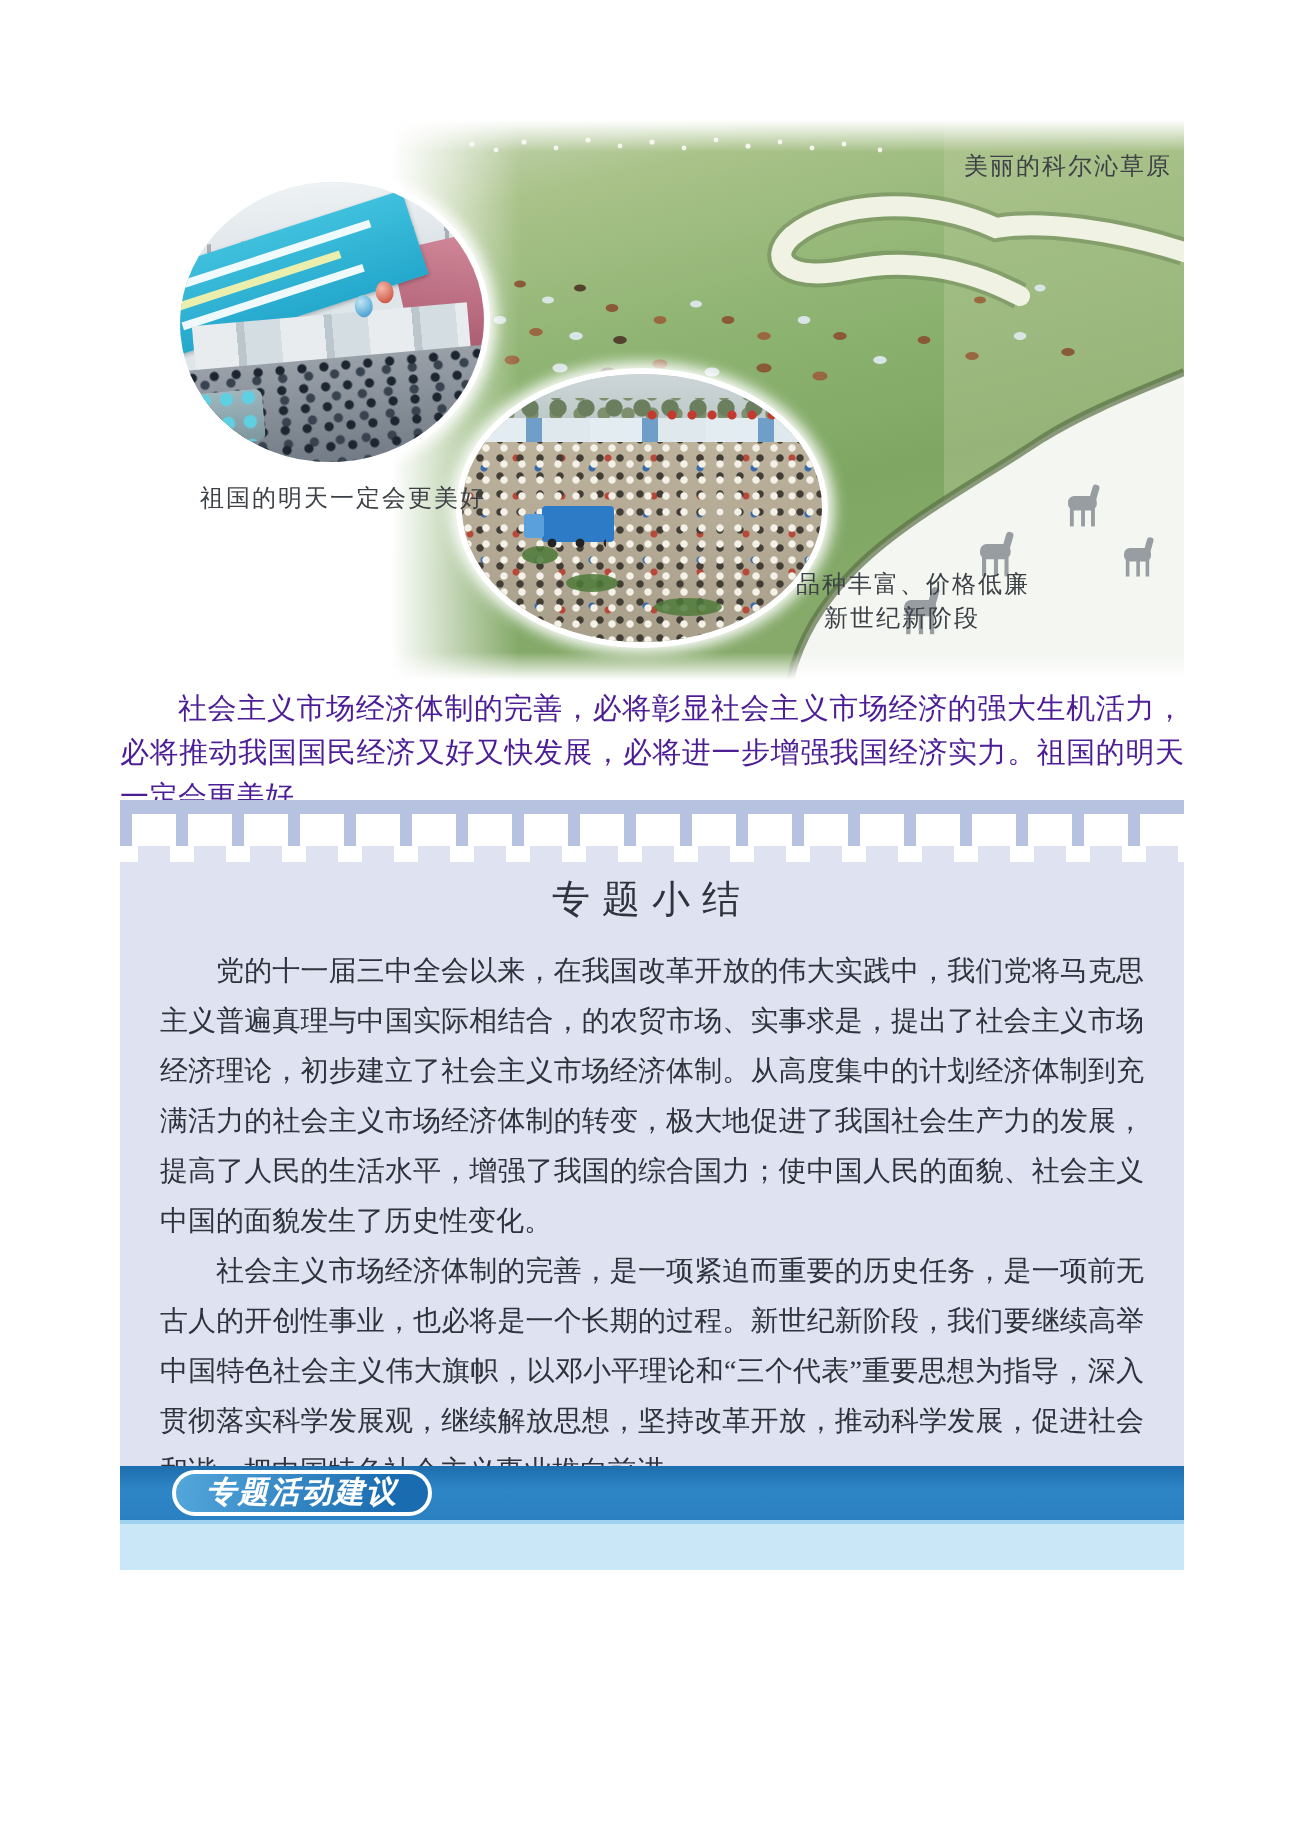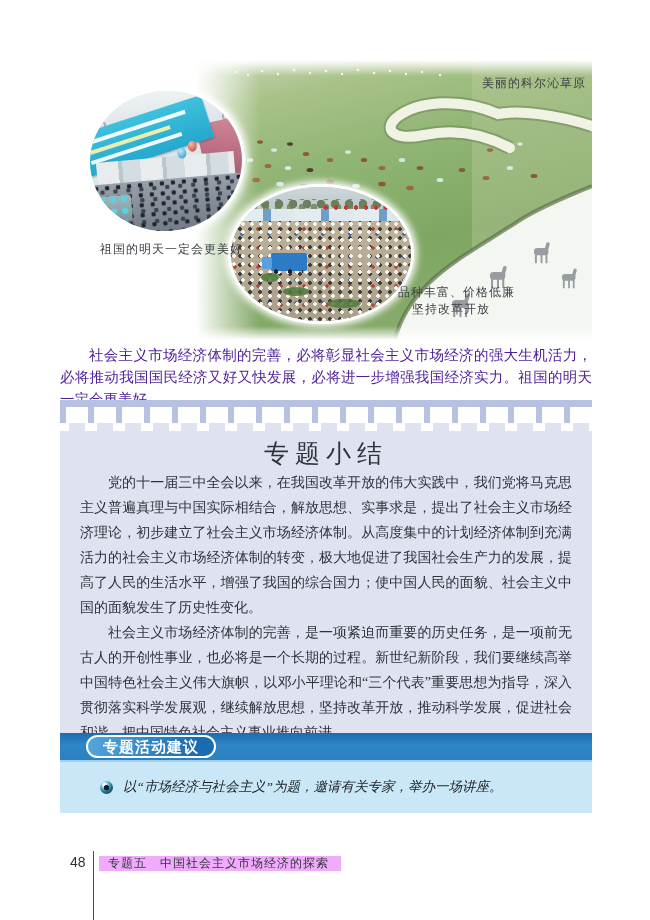--- a/index.html
+++ b/index.html
@@ -1,16 +1,16 @@
 <!DOCTYPE html>
 <html><head>
 <meta charset="utf-8">
 <style>
   html,body{margin:0;padding:0;background:#fff;}
-  .page{position:relative;width:650px;height:920px;background:#fff;overflow:hidden;
+  .page{position:relative;width:650px;height:813px;background:#fff;overflow:hidden;
         font-family:"Liberation Serif","DejaVu Serif",serif;}
 
   
   .montage{position:absolute;left:60px;top:60px;width:532px;height:280px;}
   .landscape{position:absolute;left:130px;top:0;width:402px;height:280px;}
   .landscape svg{display:block;}
   .fade{position:absolute;pointer-events:none;}
   .fade-left{left:0;top:0;bottom:0;width:70px;background:linear-gradient(90deg,#fff 8%,rgba(255,255,255,0) 100%);}
   .fade-top{left:0;top:0;right:0;height:16px;background:linear-gradient(180deg,#fff,rgba(255,255,255,0));}
   .fade-bottom{left:0;bottom:0;right:0;height:14px;background:linear-gradient(0deg,#fff,rgba(255,255,255,0));}
@@ -80,33 +80,33 @@
   .lead{position:absolute;left:60px;top:344px;width:532px;margin:0;font-size:14.5px;
         line-height:22px;color:#4c1d95;text-indent:2em;text-align:justify;}
 
   
   .summary{position:absolute;left:60px;top:400px;width:532px;}
   .teeth{height:31px;background:
      linear-gradient(#b7c1e0,#b7c1e0) 0 0/100% 7px no-repeat,
      repeating-linear-gradient(90deg,#b7c1e0 0 6px,rgba(0,0,0,0) 6px 28px) 0 0/100% 23px no-repeat,
      repeating-linear-gradient(90deg,rgba(0,0,0,0) 0 9px,#dfe3f1 9px 25px,rgba(0,0,0,0) 25px 28px) 0 23px/100% 8px no-repeat;}
   .summary-body{background:#dfe3f1;padding:6px 20px 12px;}
-  .summary-title{margin:0 0 0;text-align:center;font-size:25px;font-weight:normal;
+  .summary-title{margin:0 0 11px;text-align:center;font-size:19px;font-weight:normal;
         letter-spacing:6px;color:#2e333e;}
   .summary-body p{margin:0;font-size:14px;line-height:25px;color:#2e333e;
         text-indent:2em;text-align:justify;}
 
   
   .activity{position:absolute;left:60px;top:733px;width:532px;}
   .activity-bar{position:relative;height:27px;background:linear-gradient(180deg,#1d6dae 0,#2f86c6 45%,#2a80c0 100%);
         border-bottom:2px solid #9ed2ef;}
   .activity-tab{position:absolute;left:26px;top:2px;height:23px;line-height:19px;padding:0 15px;
         background:linear-gradient(100deg,#54a7db 0,#1a6cb0 85%);border:2px solid #fff;border-radius:14px;
         box-sizing:border-box;color:#fff;font-family:"Liberation Sans","DejaVu Sans",sans-serif;
-        font-weight:bold;font-size:15px;letter-spacing:1px;}
+        font-weight:bold;font-style:italic;font-size:15px;letter-spacing:1px;}
   .activity-body{background:#c9e7f7;padding:11px 0 12px;}
   .activity-body ul{margin:0;padding:0 20px 0 40px;list-style:none;}
   .activity-body li{position:relative;padding-left:23px;font-size:13.5px;font-style:italic;
         color:#1d2024;line-height:28px;}
   .sphere{position:absolute;left:0;top:8px;width:13px;height:13px;border-radius:50%;background:
         radial-gradient(circle at 50% 52%,#05222e 0 2.4px,rgba(0,0,0,0) 3px),
         radial-gradient(circle at 35% 28%,#e5f5fb 0 2px,#8ecfe4 22%,#1b6a86 60%,#083043 100%);}
 
   
   .pagenum{position:absolute;left:70px;top:854px;font-family:"Liberation Sans","DejaVu Sans",sans-serif;
@@ -234,45 +234,41 @@
       <div class="mkt-truck"></div>
       <div class="mkt-green g1"></div>
       <div class="mkt-green g2"></div>
       <div class="mkt-green g3"></div>
     </div>
 
     <div class="photo-caption cap-landscape">美丽的科尔沁草原</div>
     <div class="photo-caption cap-expo">祖国的明天一定会更美好</div>
     <div class="photo-caption cap-market">
       <div class="l1">品种丰富、价格低廉</div>
-      <div class="l2">坚持改革开放</div>
+      <div class="l2">新世纪新阶段</div>
     </div>
   </div>
 
   <p class="lead">社会主义市场经济体制的完善，必将彰显社会主义市场经济的强大生机活力，必将推动我国国民经济又好又快发展，必将进一步增强我国经济实力。祖国的明天一定会更美好。</p>
 
   <div class="summary">
     <div class="teeth"></div>
     <div class="summary-body">
       <h2 class="summary-title">专题小结</h2>
-      <p>党的十一届三中全会以来，在我国改革开放的伟大实践中，我们党将马克思主义普遍真理与中国实际相结合，解放思想、实事求是，提出了社会主义市场经济理论，初步建立了社会主义市场经济体制。从高度集中的计划经济体制到充满活力的社会主义市场经济体制的转变，极大地促进了我国社会生产力的发展，提高了人民的生活水平，增强了我国的综合国力；使中国人民的面貌、社会主义中国的面貌发生了历史性变化。</p>
+      <p>党的十一届三中全会以来，在我国改革开放的伟大实践中，我们党将马克思主义普遍真理与中国实际相结合，的农贸市场、实事求是，提出了社会主义市场经济理论，初步建立了社会主义市场经济体制。从高度集中的计划经济体制到充满活力的社会主义市场经济体制的转变，极大地促进了我国社会生产力的发展，提高了人民的生活水平，增强了我国的综合国力；使中国人民的面貌、社会主义中国的面貌发生了历史性变化。</p>
       <p>社会主义市场经济体制的完善，是一项紧迫而重要的历史任务，是一项前无古人的开创性事业，也必将是一个长期的过程。新世纪新阶段，我们要继续高举中国特色社会主义伟大旗帜，以邓小平理论和“三个代表”重要思想为指导，深入贯彻落实科学发展观，继续解放思想，坚持改革开放，推动科学发展，促进社会和谐，把中国特色社会主义事业推向前进。</p>
     </div>
   </div>
 
   <div class="activity">
     <div class="activity-bar">
       <span class="activity-tab">专题活动建议</span>
     </div>
     <div class="activity-body">
       <ul>
-        <li>
-          <span class="sphere"></span>
-          <span>以“市场经济与社会主义”为题，邀请有关专家，举办一场讲座。</span>
-        </li>
       </ul>
     </div>
   </div>
 
   <span class="pagenum">48</span>
   <span class="vline"></span>
   <span class="chapterbar">专题五　中国社会主义市场经济的探索</span>
 
 </div>
 

